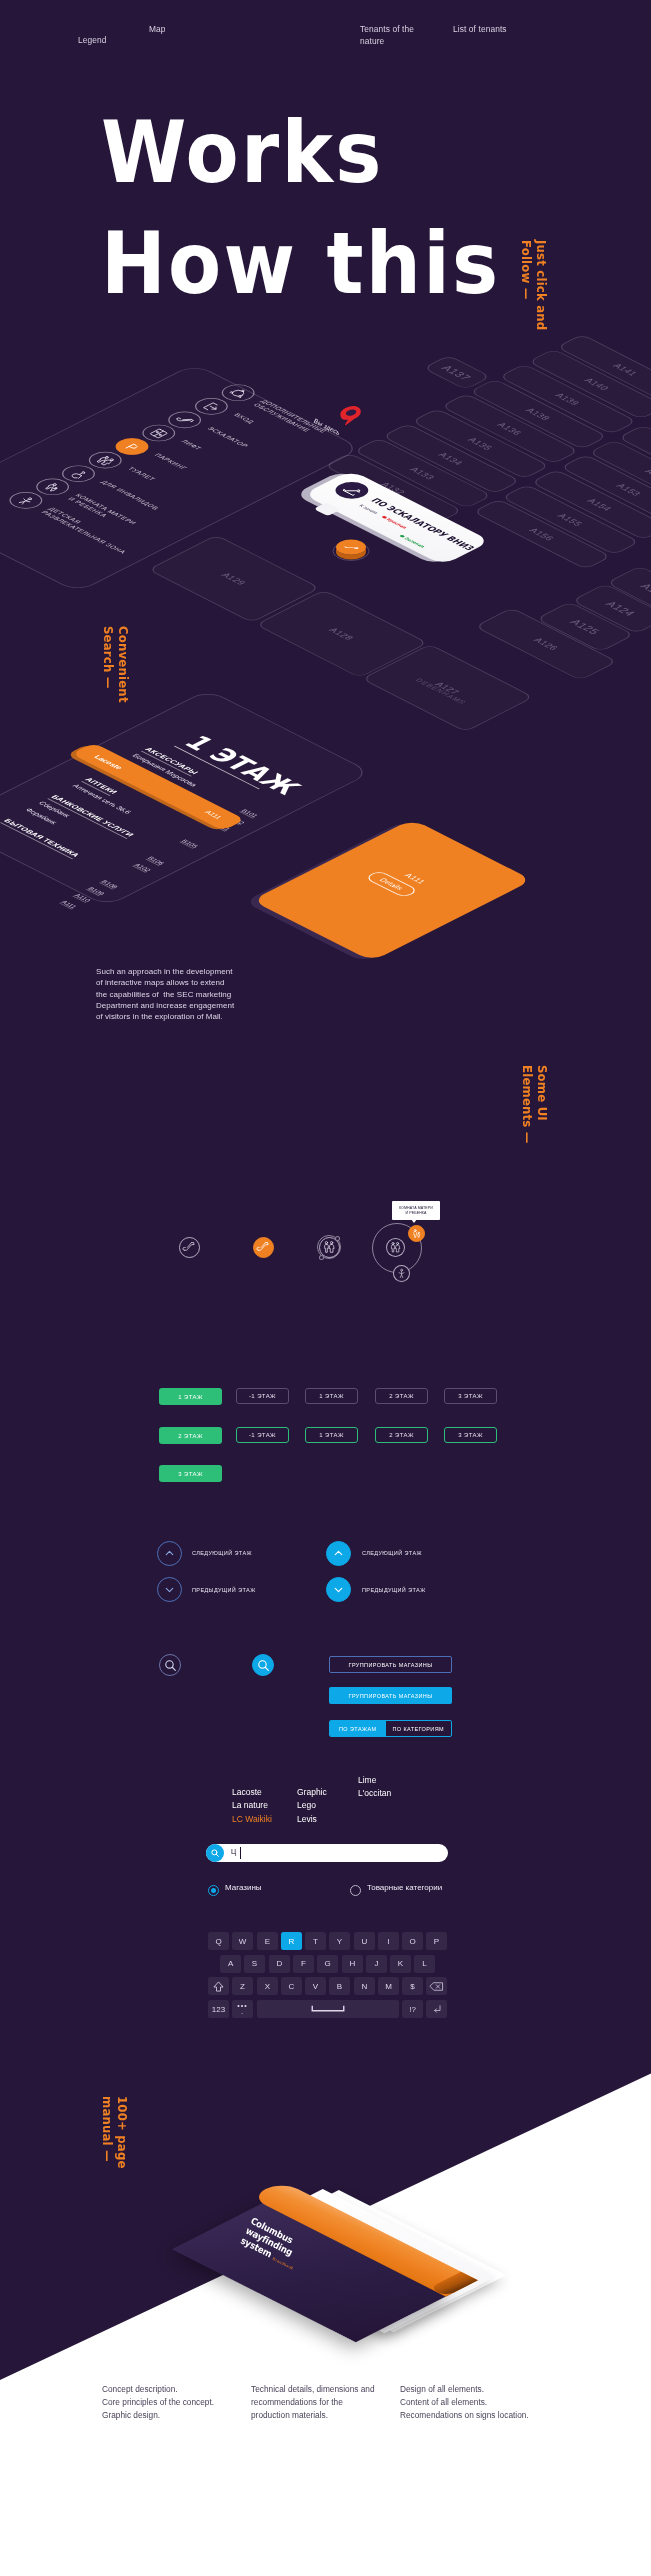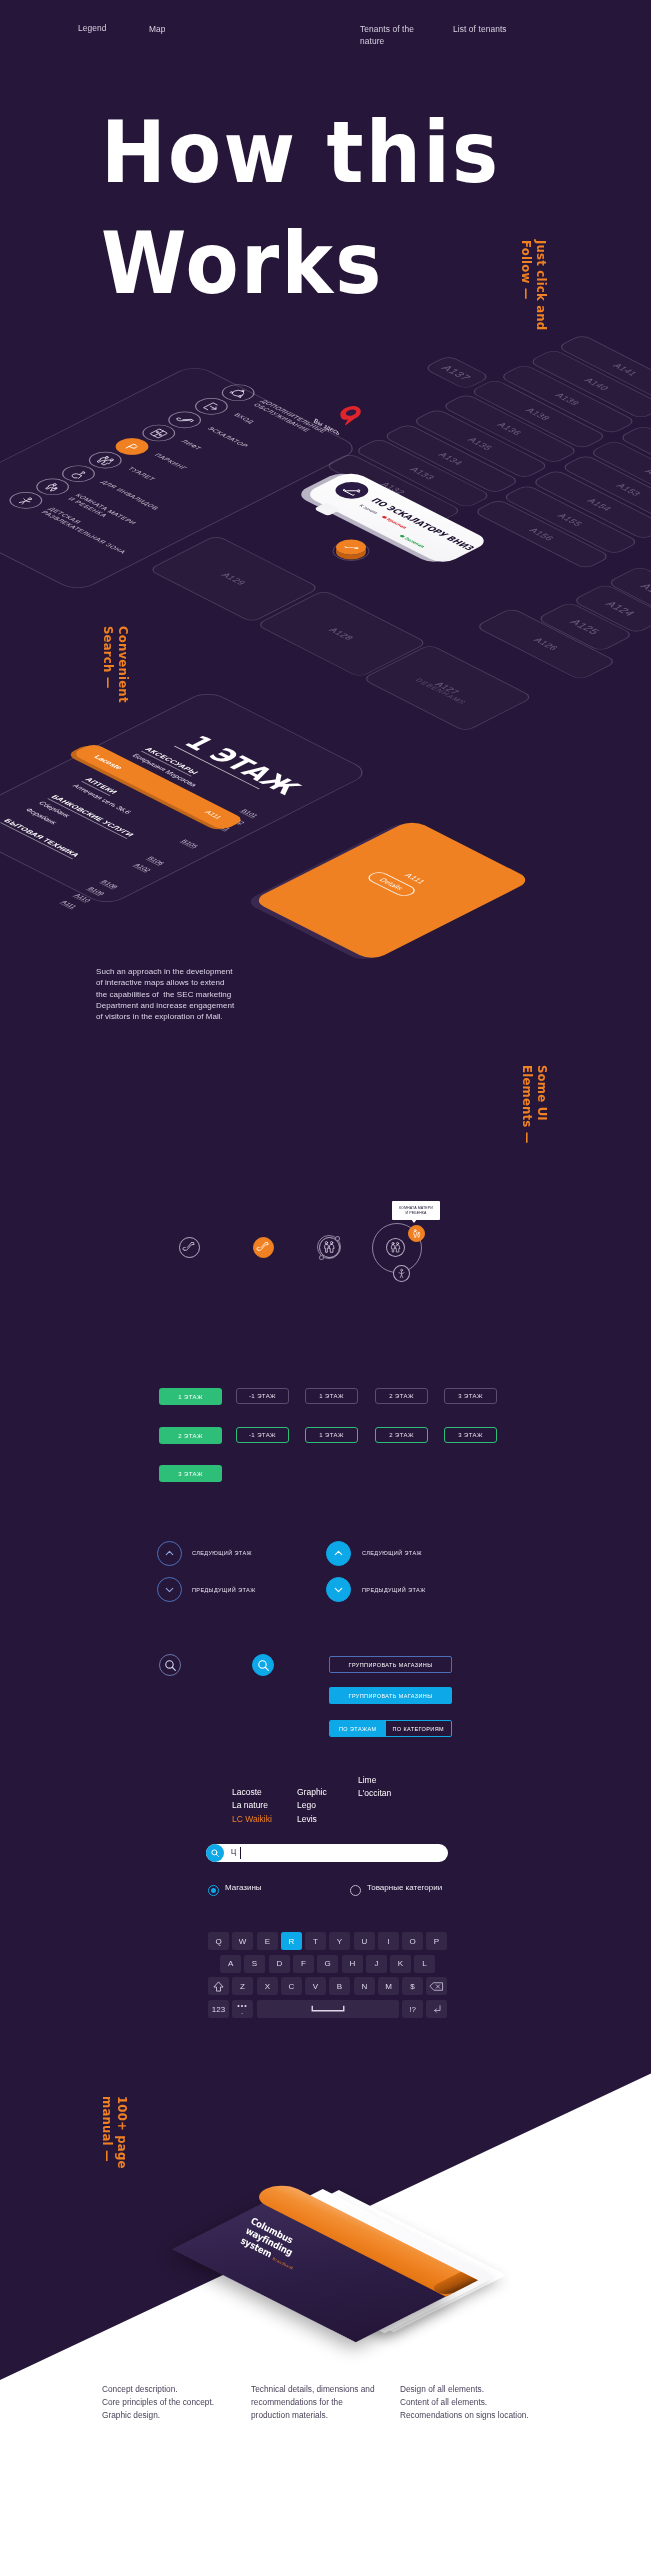--- a/index.html
+++ b/index.html
@@ -175,29 +175,29 @@
   .key.on { background:#0DA8E8; color:#fff; }
   .key svg { width:12px; height:12px; }
 </style>
 </head>
 <body>
 
 <div class="page">
   <div class="bg-dark"></div>
 
   <div class="topnav">
-    <div class="item" style="left:78px;top:22px;">Legend</div>
+    <div class="item" style="left:78px;top:34px;">Legend</div>
     <div class="item" style="left:149px;top:23px;">Map</div>
     <div class="item" style="left:360px;top:23px;width:63px;">Tenants of the nature</div>
     <div class="item" style="left:453px;top:23px;">List of tenants</div>
   </div>
 
   <div class="hero">
+    <div class="line">Works</div>
     <div class="line">How this</div>
-    <div class="line">Works</div>
   </div>
   <div class="vert" style="left:549px;top:240px;transform:rotate(90deg);">Just click and</div>
   <div class="vert" style="left:534px;top:240px;transform:rotate(90deg);">Follow —</div>
 
   <div class="mapwrap">
     <div class="iso" id="isoPlan" style="left:0px;top:0px;transform:matrix(0.89,0.455,-0.89,0.455,0,0);">
         <div class="room big" style="left: 694px; top: 40px; width: 127px; height: 29px;">
           <span class="lbl">A141</span>
         </div>
         <div class="room big" style="left: 694px; top: 72px; width: 127px; height: 29px;">

